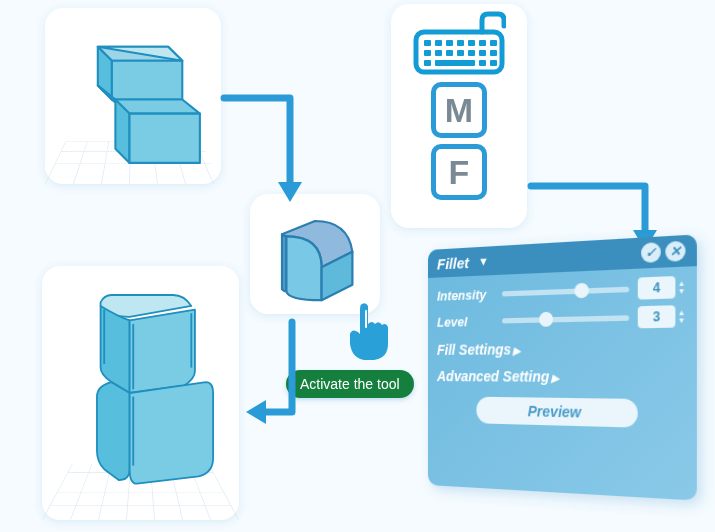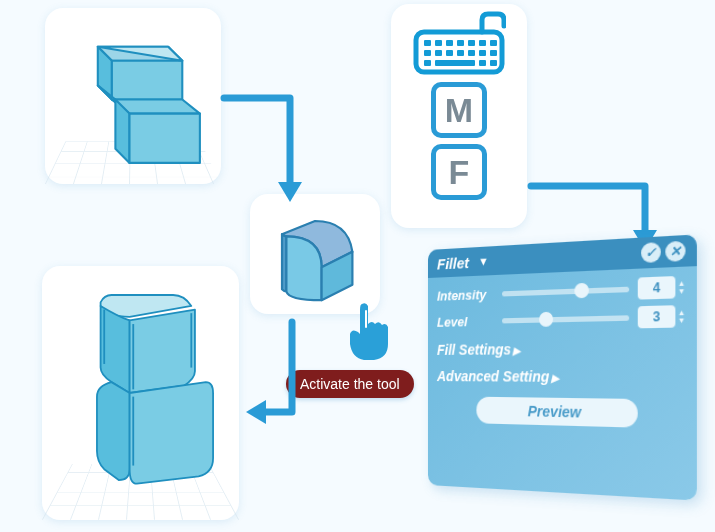--- a/index.html
+++ b/index.html
@@ -40,21 +40,21 @@
     width: 56px; height: 56px;
     border: 5px solid #2a9bd6;
     border-radius: 10px;
     margin: 6px auto;
     display:flex; align-items:center; justify-content:center;
     font-size: 34px; font-weight: 600; color: #7a8a95;
   }
   .hand-cursor { position:absolute; left:340px; top:300px; }
   .activate-pill {
     position:absolute; left:286px; top:370px;
-    background:#7f1d1d; color:#fff; border-radius:14px;
+    background:#15803d; color:#fff; border-radius:14px;
     padding:6px 14px; font-size:14px;
     box-shadow: 0 2px 4px rgba(70,150,200,0.3);
   }
   
   .arrow { position:absolute; }
 
   
   .panel-wrap {
     position:absolute; left:428px; top:250px; width:266px; height:235px;
     perspective: 700px;

